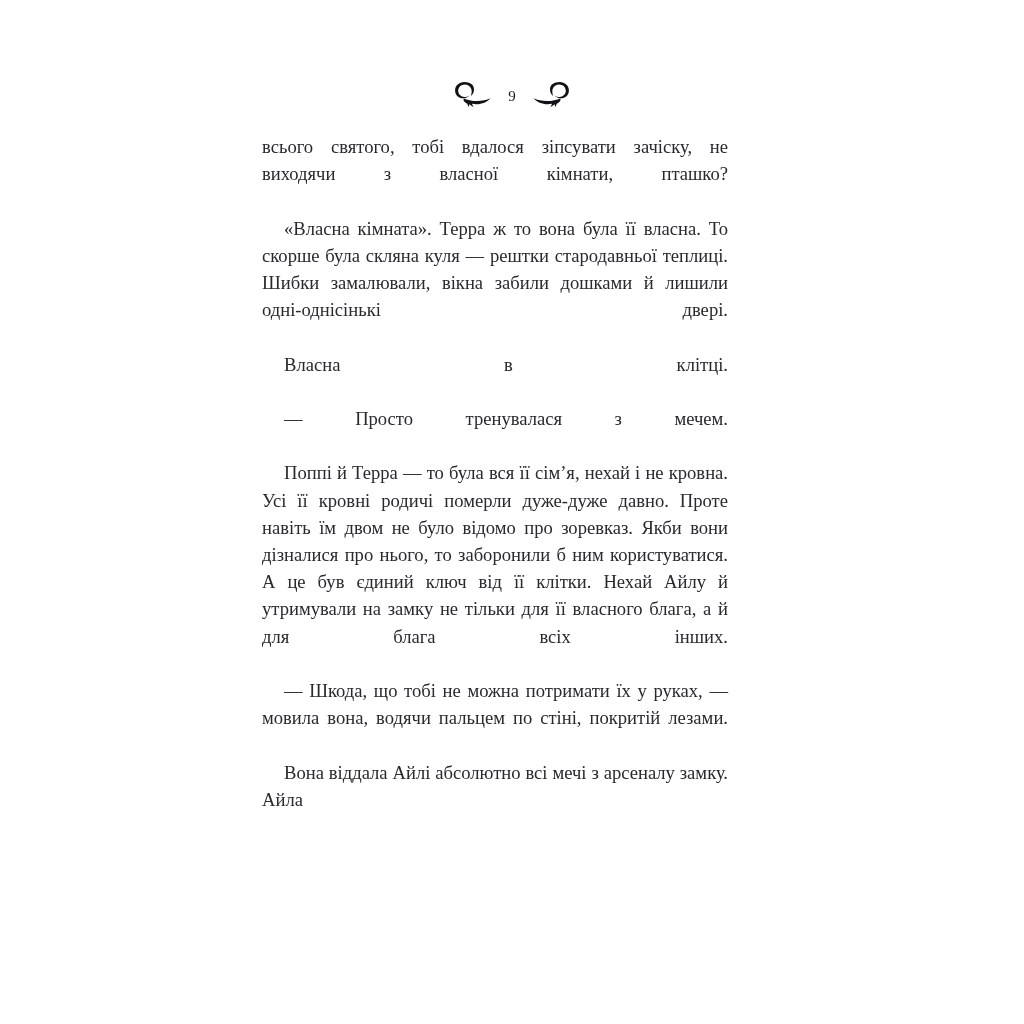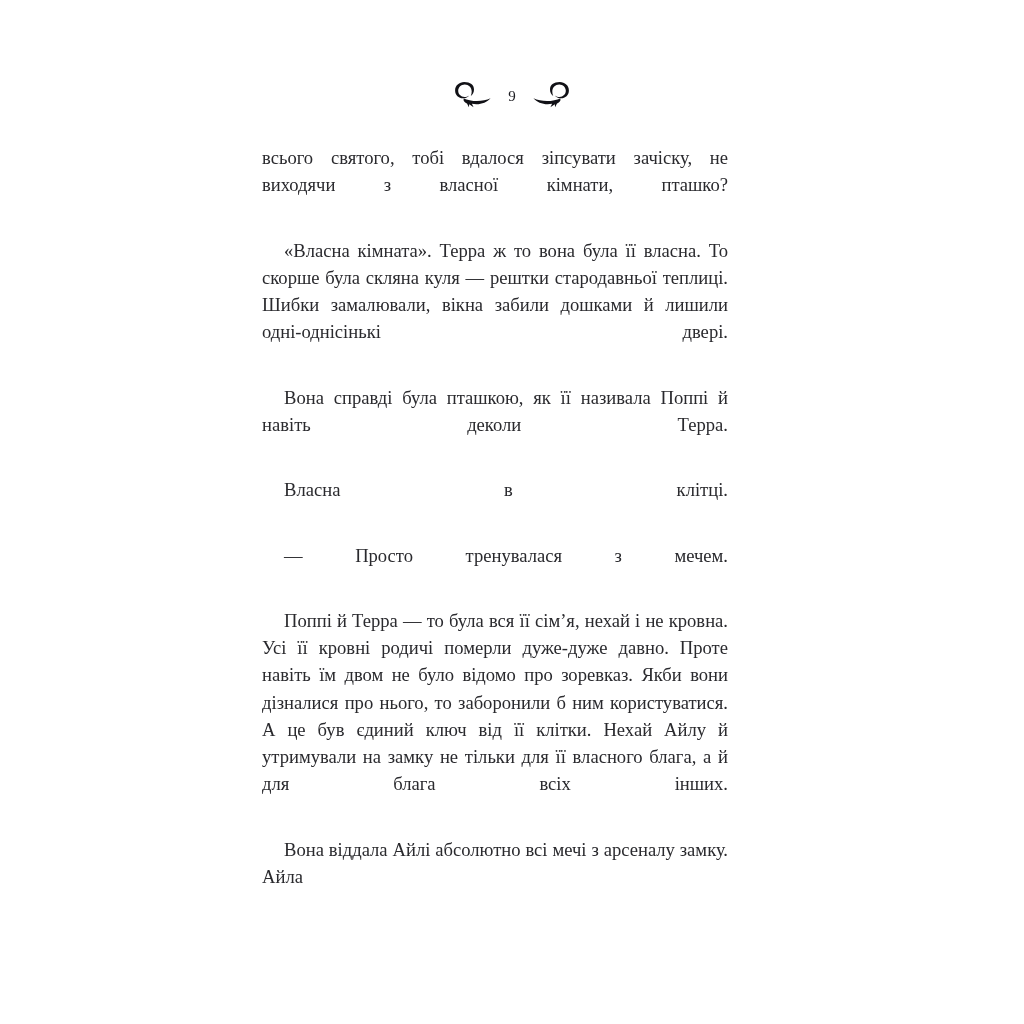--- a/index.html
+++ b/index.html
@@ -85,21 +85,20 @@
     text-indent: 0;
   }
   
   .para::after {
     content: "";
     display: inline-block;
     width: 100%;
   }
   .para {
     text-align-last: left;
-    margin-top: 11px;
   }
 </style>
 </head>
 <body>
 
 <div class="page">
 
   <div class="folio">
     <span class="ornament left">
       <svg viewBox="0 0 44 30" xmlns="http://www.w3.org/2000/svg" aria-hidden="true">
@@ -115,23 +114,23 @@
         <path fill="currentColor" d="M14.2 3.1c-5.0 0-9.1 3.6-9.1 8.3 0 4.6 3.6 7.9 8.0 7.9 2.6 0 4.8-1.1 6.0-2.9-1.4 1.0-2.9 1.5-4.6 1.5-3.6 0-6.3-2.6-6.3-6.1 0-3.6 2.9-6.4 6.6-6.4 3.9 0 6.9 3.0 6.9 7.2 0 1.6-.3 3.0-.9 4.3 2.0-1.5 3.2-3.8 3.2-6.5 0-4.3-3.6-7.3-9.8-7.3z"></path>
         <path fill="currentColor" d="M13.6 19.4c3.6 1.5 8.4 2.6 13.4 2.6 4.9 0 9.6-1.0 13.6-2.8-3.3 3.7-8.6 6.0-14.2 6.0-1.6 0-3.1-.2-4.5-.5l1.7 3.6-4.4-3.1-.3 3.0-1.9-3.6c-1.5-.9-2.7-2.0-3.4-3.2z"></path>
       </svg>
     </span>
   </div>
 
   <div class="textblock">
 
     <p class="para cont">всього святого, тобі вдалося зіпсувати зачіску, не виходячи з власної кімнати, пташко?</p>
     <p class="para">«Власна кімната». Терра ж то вона була її власна. То скорше була скляна куля — рештки стародавньої теплиці. Шибки замалювали, вікна забили дошками й лишили одні-однісінькі двері.</p>
-    <p class="para">Вона справді була пташкою, як її називала Поппі й навіть деколи Терра.</p>
     <p class="para">Власна в клітці.</p>
     <p class="para">— Просто тренувалася з мечем.</p>
     <p class="para">Поппі й Терра — то була вся її сім’я, нехай і не кровна. Усі її кровні родичі померли дуже-дуже давно. Проте навіть їм двом не було відомо про зоревказ. Якби вони дізналися про нього, то заборонили б ним користуватися. А це був єдиний ключ від її клітки. Нехай Айлу й утримували на замку не тільки для її власного блага, а й для блага всіх інших.</p>
+    <p class="para">— Шкода, що тобі не можна потримати їх у руках, — мовила вона, водячи пальцем по стіні, покритій лезами.</p>
 
     <p class="para">
       <span>Вона віддала Айлі абсолютно всі мечі з арсеналу замку. Айла </span>
     </p>
 
   </div>
 </div>
 
 </body></html>

